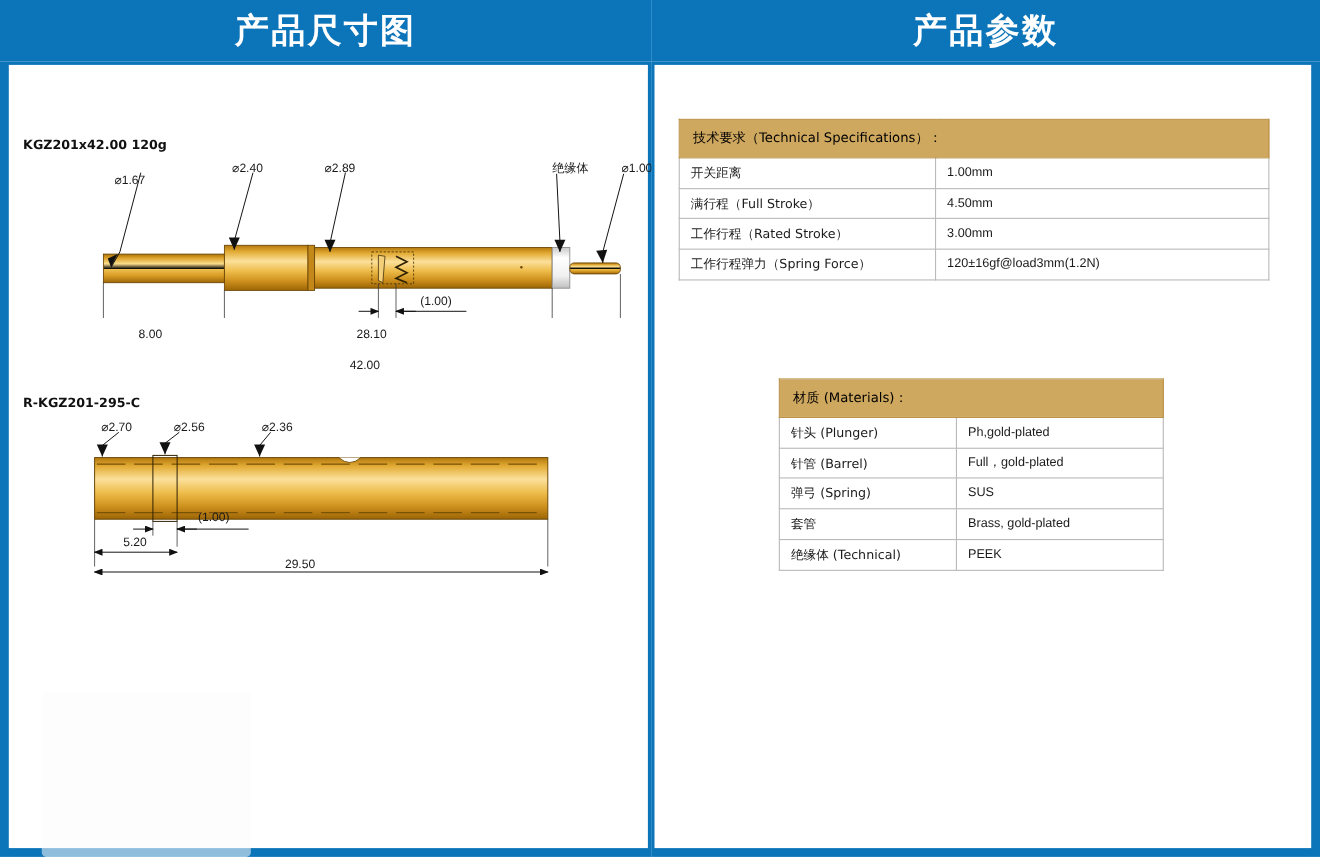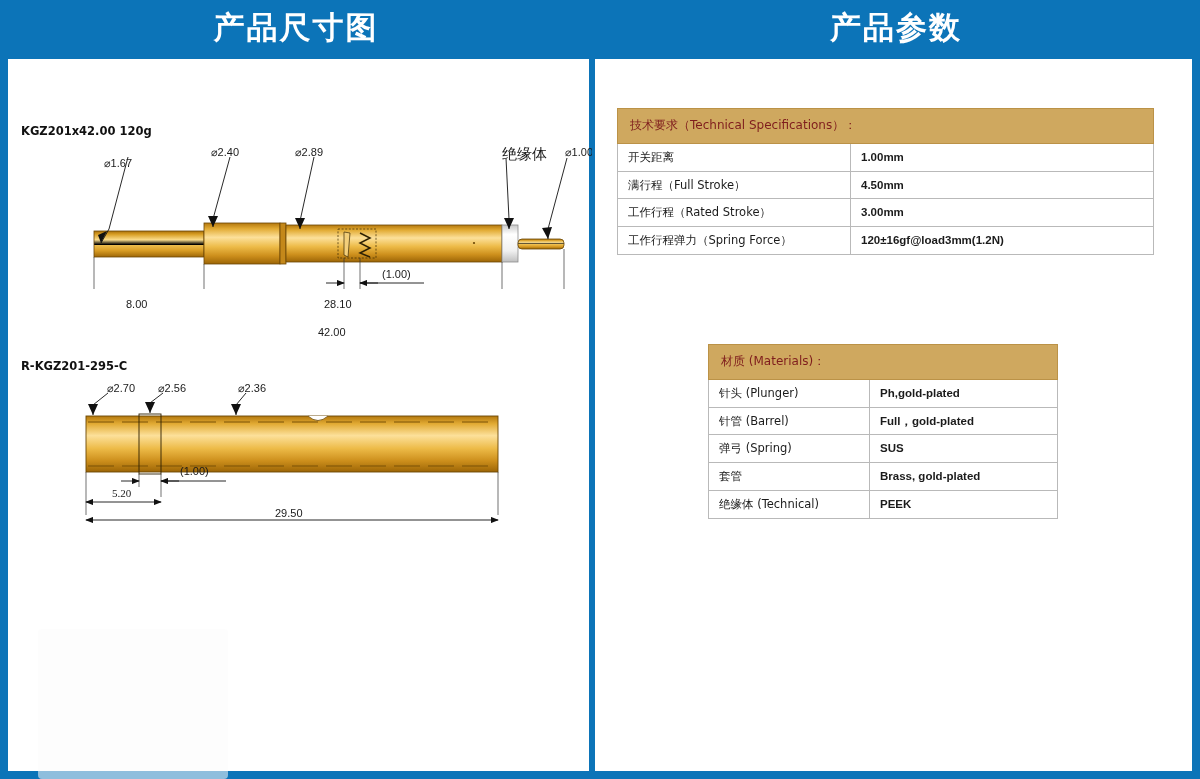--- a/index.html
+++ b/index.html
@@ -50,21 +50,21 @@
     white-space:nowrap;
   }
   .dim-txt{
     position:absolute;
     font-size:11px;color:#1a1a1a;
     font-family:"Liberation Sans", sans-serif;
     white-space:nowrap;
   }
   .cn-txt{
     position:absolute;
-    font-size:15px;color:#1a1a1a;
+    font-size:11px;color:#1a1a1a;
     font-family:"DejaVu Sans", sans-serif;
     white-space:nowrap;
   }
   svg{display:block;}
 
   
   .spec-table{
     position:absolute;
     border-collapse:collapse;
     background:#fff;
@@ -77,24 +77,24 @@
     color:#1b1b1b;
     vertical-align:middle;
     line-height:1.3;
   }
   .spec-table td.hdr{
     background:#cfa85f;
     border:1px solid #bb9247;
     font-weight:normal;
     padding:9px 12px;
     font-size:12px;
-    color:#7f1d1d;
+    color:#000000;
   }
   .spec-table td.keycol{white-space:nowrap;}
-  .spec-table td.valcol{font-family:"Liberation Sans", sans-serif;font-weight:bold;}
+  .spec-table td.valcol{font-family:"Liberation Sans", sans-serif;}
 
   #tbl-tech{left:625px;top:108px;width:0;}
   #tbl-mat{left:716px;top:344px;}
 
   .watermark{
     position:absolute;left:30px;top:570px;width:190px;height:150px;
     background:#fbfbfb;border-radius:4px;opacity:.55;
   }
 </style>
 </head>
@@ -202,27 +202,27 @@
             <line x1="196" y1="252" x2="494" y2="252" stroke="#111" stroke-width="0.9" marker-start="url(#arS)" marker-end="url(#ar)"></line>
 
             <line x1="86" y1="280" x2="556" y2="280" stroke="#111" stroke-width="0.9" marker-start="url(#arS)" marker-end="url(#ar)"></line>
           </svg>
         </div>
 
         <div class="drawing" style="left:0;top:238px;width:584px;height:230px;">
 
           <div class="part-label" style="left:13px;top:62px;">R-KGZ201-295-C</div>
 
-          <div class="dim-txt" style="left:99px;top:85px;">⌀2.70</div>
+          <div class="dim-txt" style="left:84px;top:85px;">⌀2.70</div>
           <div class="dim-txt" style="left:150px;top:85px;">⌀2.56</div>
           <div class="dim-txt" style="left:230px;top:85px;">⌀2.36</div>
 
           <div class="dim-txt" style="left:172px;top:168px;">(1.00)</div>
-          <div class="dim-txt" style="left:104px;top:190px;font-family:Liberation Serif, serif;">5.20</div>
-          <div class="dim-txt" style="left:267px;top:210px;">29.50</div>
+          <div class="dim-txt" style="left:104px;top:190px;">5.20</div>
+          <div class="dim-txt" style="left:251px;top:210px;">29.50</div>
 
           <svg width="584" height="230" viewBox="0 0 584 230">
 
             <rect x="78" y="119" width="412" height="56" fill="url(#goldV2)" stroke="#6b4705" stroke-width="0.9"></rect>
 
             <g stroke="#7a5206" stroke-width="1.1" stroke-dasharray="26,8">
               <line x1="80" y1="125" x2="488" y2="125"></line>
               <line x1="80" y1="169" x2="488" y2="169"></line>
             </g>
 

